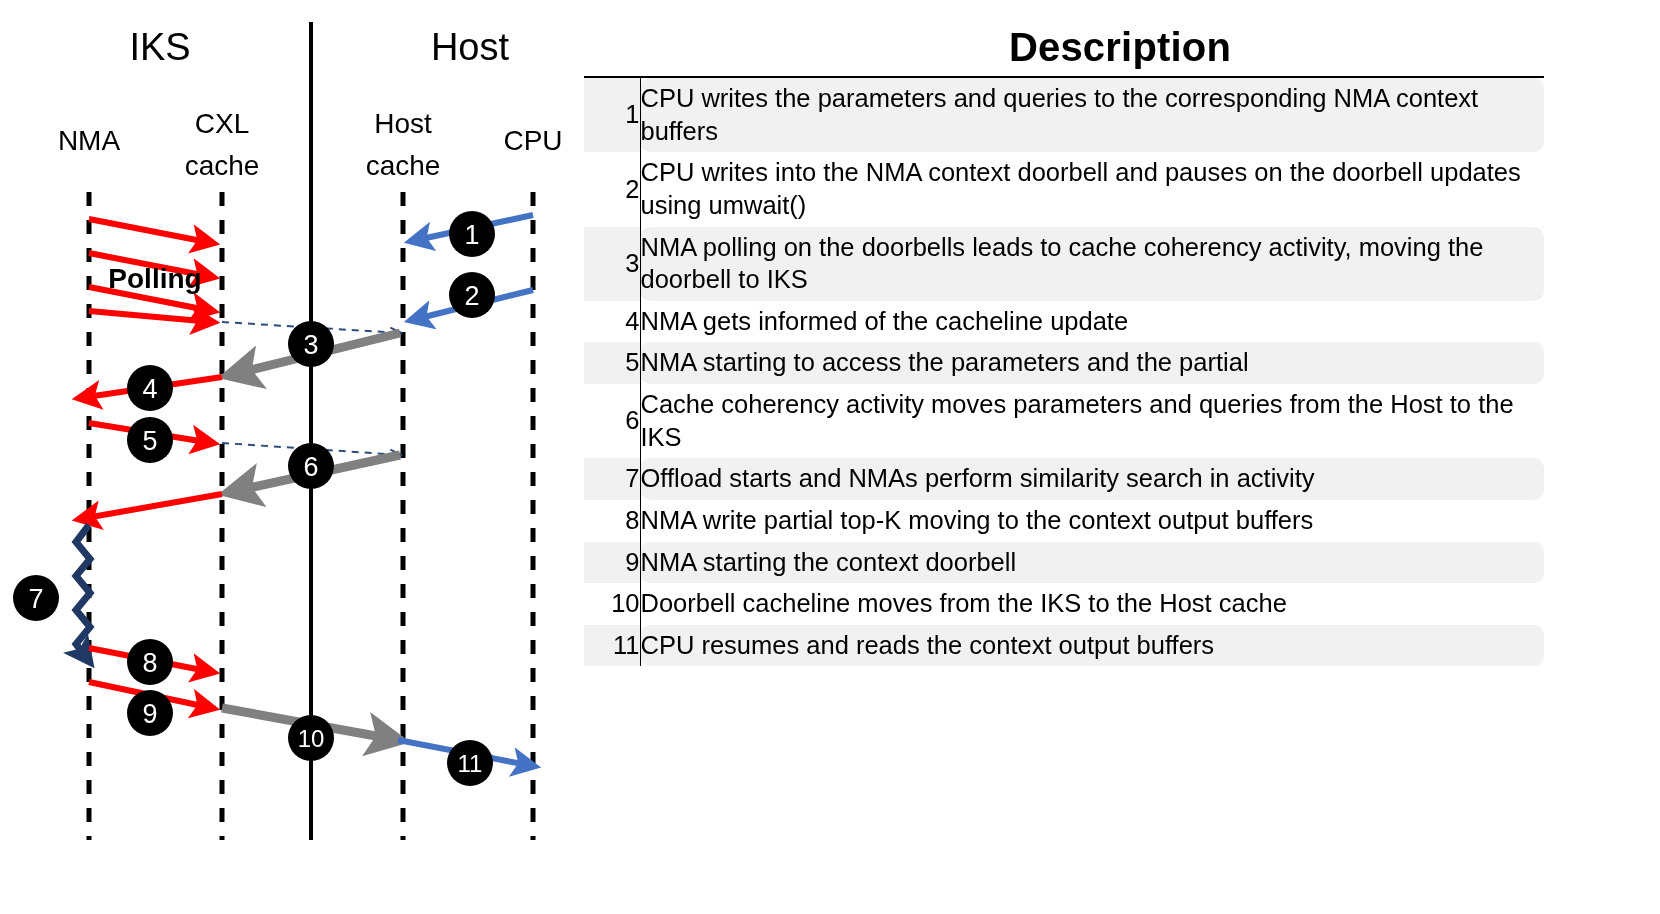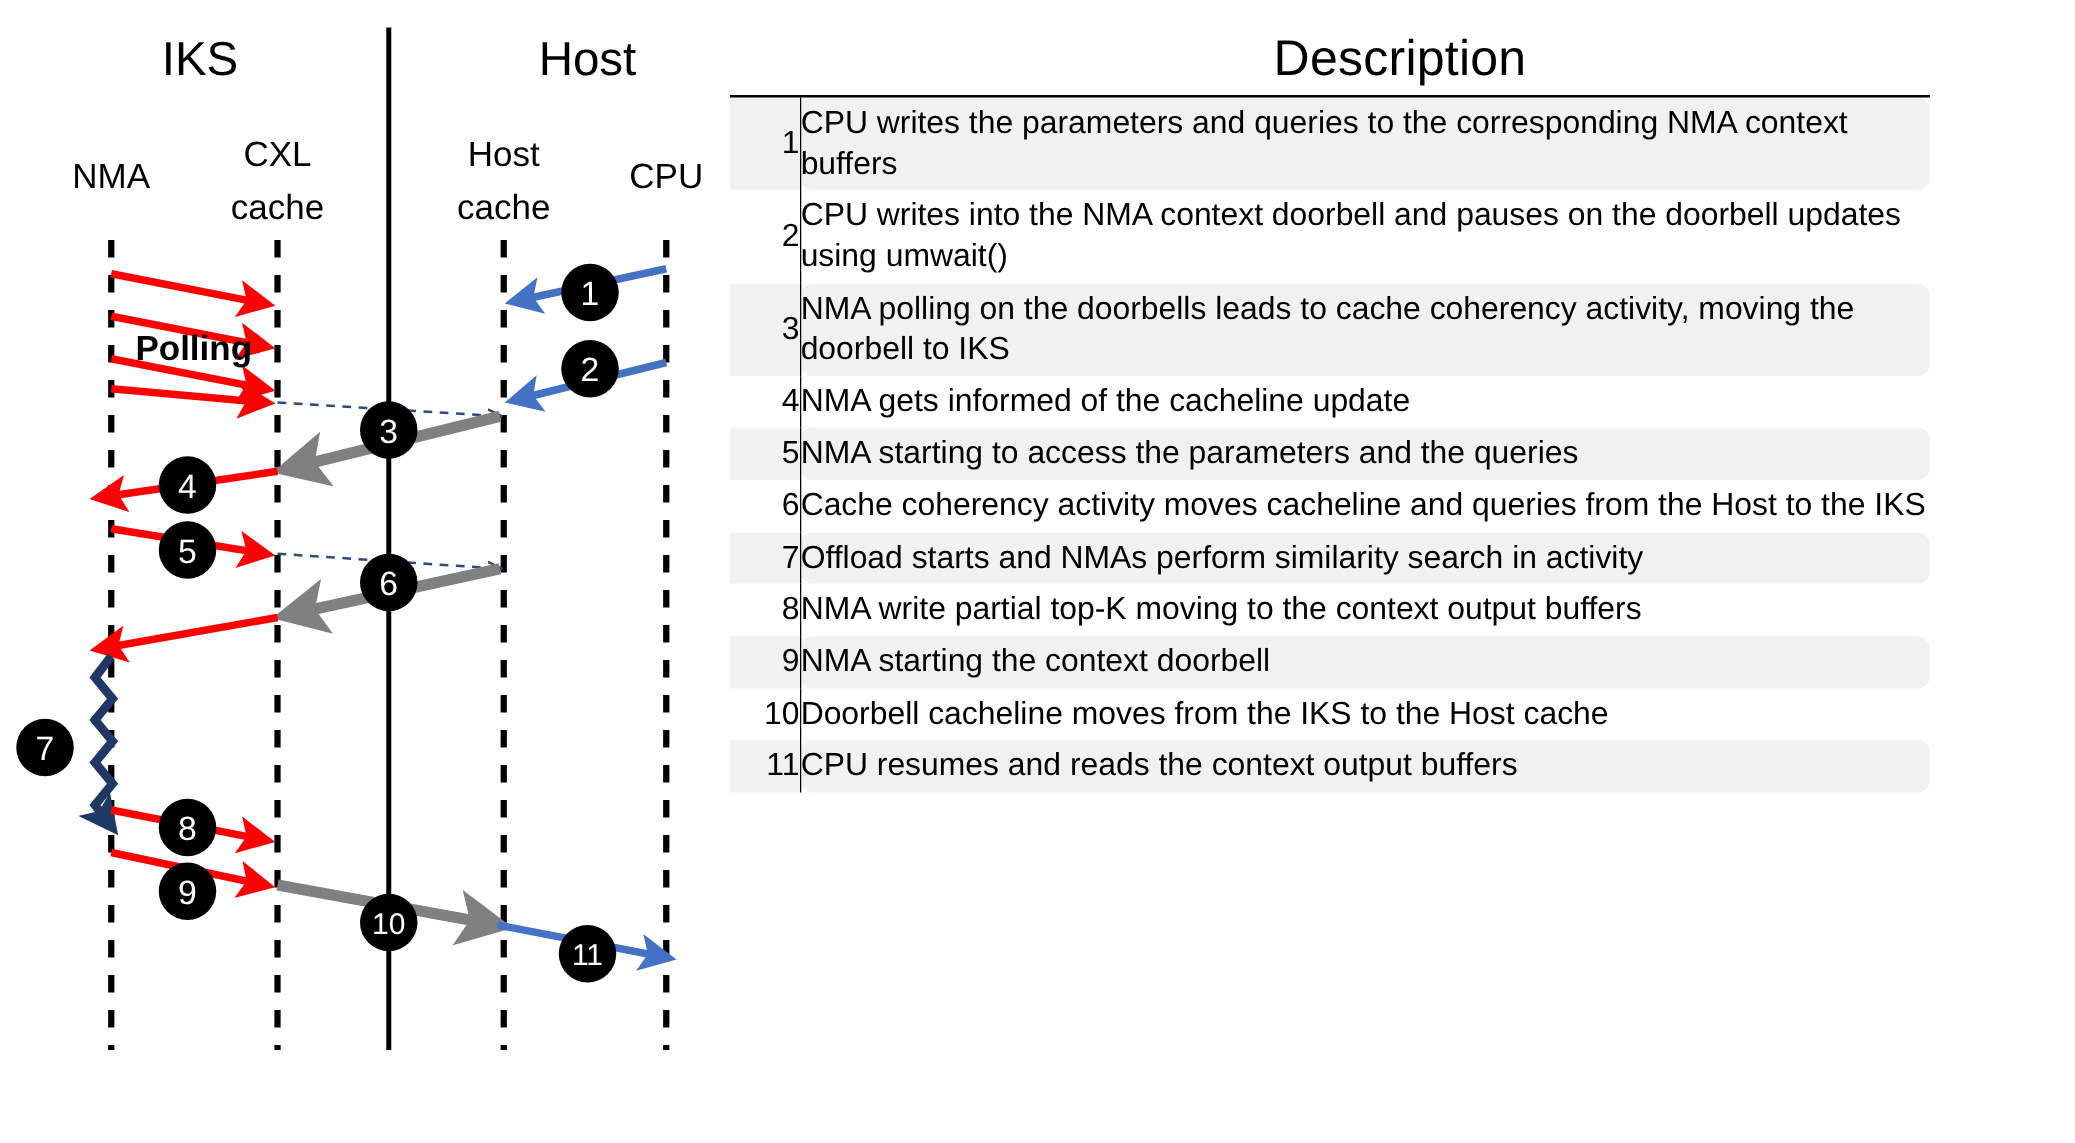--- a/index.html
+++ b/index.html
@@ -37,20 +37,21 @@
   #desc{
     position:absolute;left:580px;top:0;width:1080px;height:914px;
   }
   #desc-title{
     text-align:center;
     font-size:40px;
     color:#000;
     margin-top:25px;
     margin-bottom:6px;
     letter-spacing:.2px;
+    font-weight:bold;
   }
   table#desc-table{
     border-collapse:collapse;
     width:960px;
     margin-left:4px;
     table-layout:fixed;
   }
   table#desc-table tr.hdr-rule td{
     border-top:2px solid #000;
     height:0;padding:0;font-size:0;line-height:0;
@@ -219,25 +220,25 @@
           <tr class="shade">
             <td class="num">3</td>
             <td class="txt">NMA polling on the doorbells leads to cache coherency activity, moving the doorbell to IKS</td>
           </tr>
           <tr class="plain">
             <td class="num">4</td>
             <td class="txt">NMA gets informed of the cacheline update</td>
           </tr>
           <tr class="shade">
             <td class="num">5</td>
-            <td class="txt">NMA starting to access the parameters and the queries</td>
+            <td class="txt">NMA starting to access the parameters and the partial</td>
           </tr>
           <tr class="plain">
             <td class="num">6</td>
-            <td class="txt">Cache coherency activity moves cacheline and queries from the Host to the IKS</td>
+            <td class="txt">Cache coherency activity moves parameters and queries from the Host to the IKS</td>
           </tr>
           <tr class="shade">
             <td class="num">7</td>
             <td class="txt">Offload starts and NMAs perform similarity search in activity</td>
           </tr>
           <tr class="plain">
             <td class="num">8</td>
             <td class="txt">NMA write partial top-K moving to the context output buffers</td>
           </tr>
           <tr class="shade">

